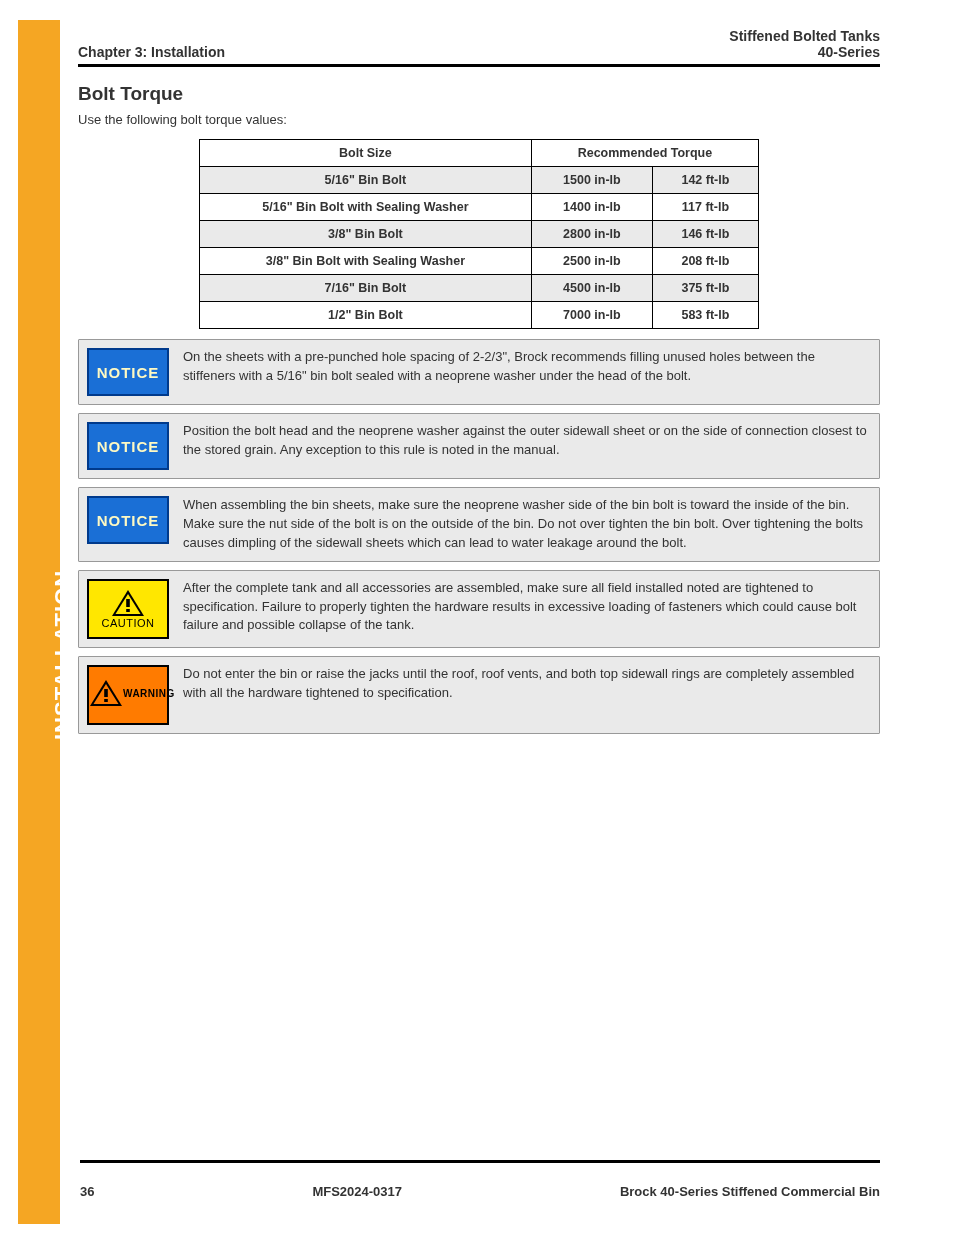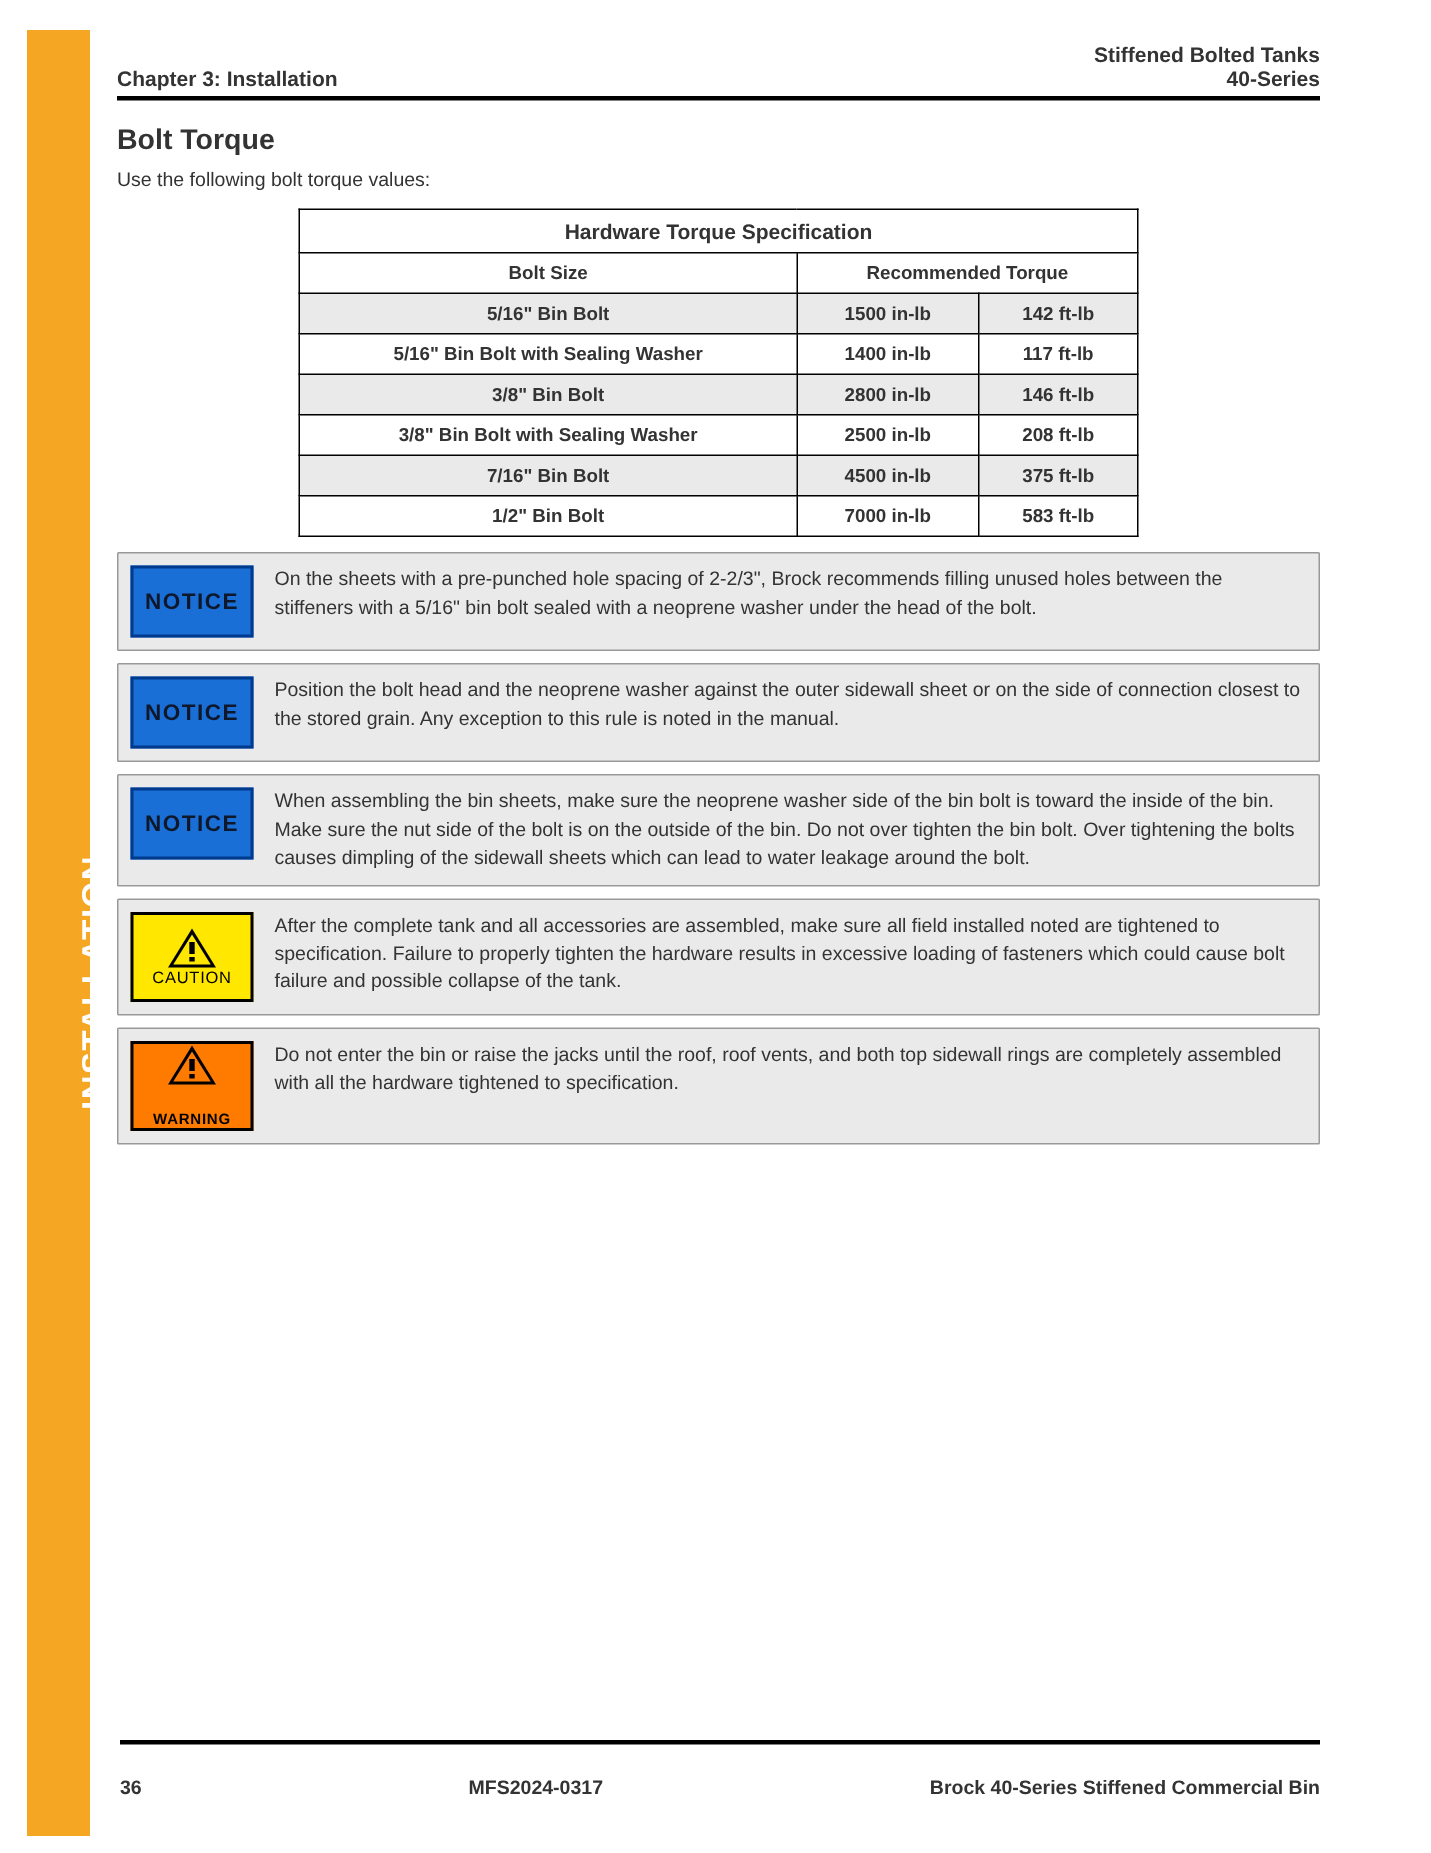--- a/index.html
+++ b/index.html
@@ -110,21 +110,21 @@
   }
 
   .badge-notice {
     width: 78px;
     height: 44px;
     background: #1a6fd6;
     border: 2px solid #003a8c;
     display: flex;
     align-items: center;
     justify-content: center;
-    color: #0f172a;
+    color: #fef9c3;
     font-weight: bold;
     font-size: 15px;
     letter-spacing: 1px;
   }
   .badge-caution {
     width: 78px;
     height: 56px;
     background: #ffe700;
     border: 2px solid #000;
     display: flex;
@@ -139,23 +139,23 @@
     letter-spacing: 0.5px;
     color: #000;
     margin-top: -2px;
   }
   .badge-warning {
     width: 78px;
     height: 56px;
     background: #ff7b00;
     border: 2px solid #000;
     display: flex;
-    flex-direction: column;
+    flex-direction: row;
     align-items: center;
-    justify-content: space-between;
+    justify-content: flex-start;
   }
   .badge-warning .lbl {
     font-weight: bold;
     font-size: 10px;
     letter-spacing: 0.5px;
     color: #000;
     margin-top: -2px;
   }
 
   
@@ -199,23 +199,20 @@
         <div>40-Series</div>
       </div>
     </div>
     <hr class="header-rule">
 
     <h3 class="section-title">Bolt Torque</h3>
     <div class="para">Use the following bolt torque values:</div>
 
     <table class="spec">
       <tbody>
-          <tr class="title-row">
-            <th colspan="3">Hardware Torque Specification</th>
-          </tr>
       <tr>
         <th>Bolt Size</th>
         <th colspan="2">Recommended Torque</th>
       </tr>
       <tr class="shaded">
         <td>5/16" Bin Bolt</td>
         <td>1500 in-lb</td>
         <td>142 ft-lb</td>
       </tr>
       <tr>

